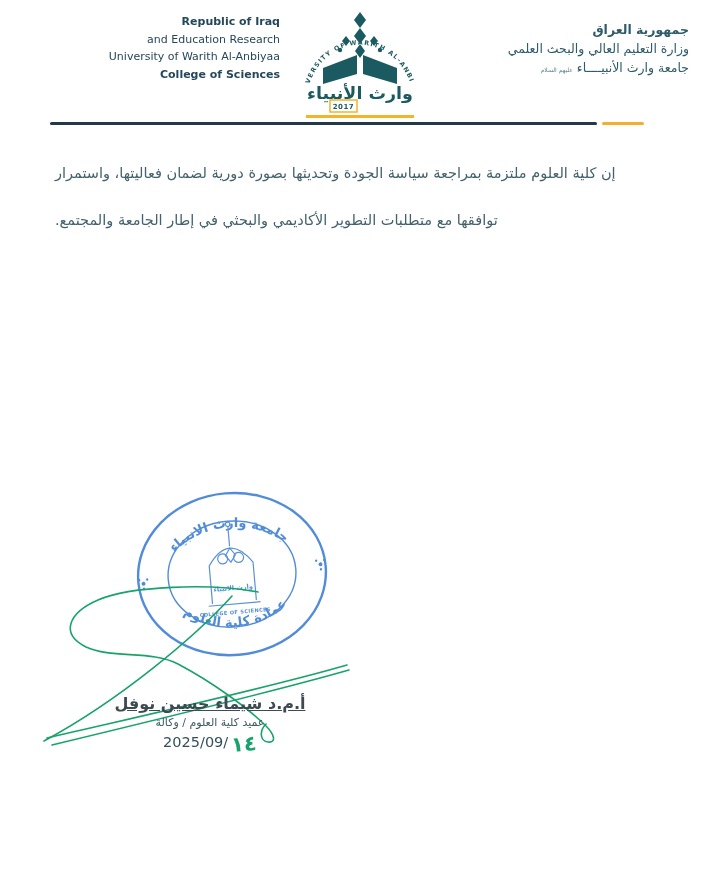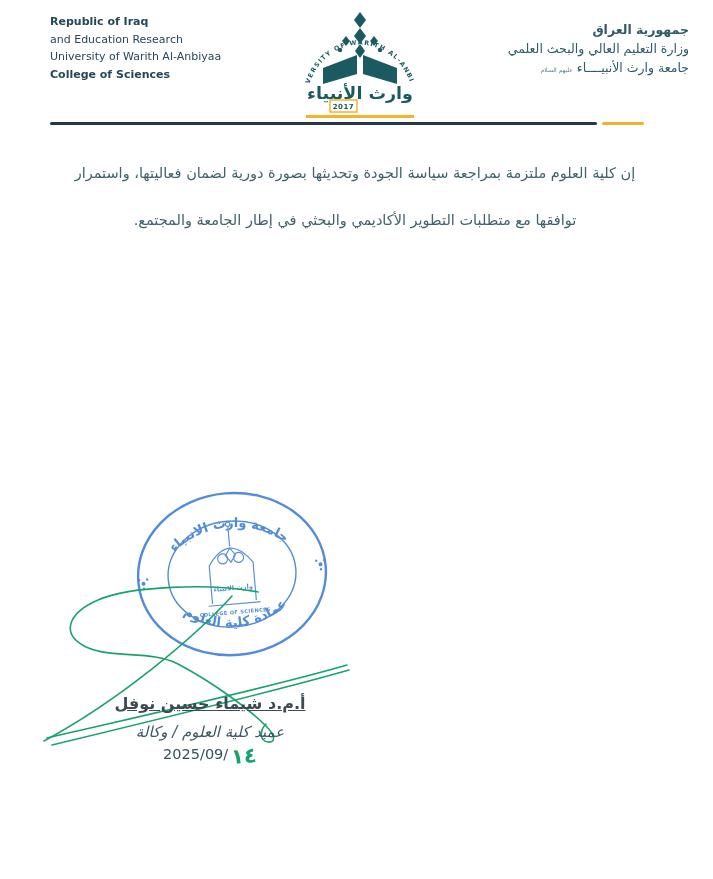--- a/index.html
+++ b/index.html
@@ -3,58 +3,58 @@
 <meta charset="utf-8">
 <style>
   html,body{margin:0;padding:0;background:#fff;}
   .page{
     position:relative;width:713px;height:879px;background:#ffffff;overflow:hidden;
     font-family:"DejaVu Sans",sans-serif;
   }
   
   .lh-left{
     position:absolute;left:50px;top:13px;width:230px;
-    color:#25475a;font-size:11px;line-height:17.5px;
+    color:#25475a;font-size:11px;line-height:17.5px;text-align:right;
   }
   .lh-left .bold{font-weight:bold;}
   .lh-right{
     position:absolute;right:24px;top:20px;width:240px;
     color:#2e5a69;font-size:12.5px;line-height:19px;
     direction:rtl;text-align:right;
   }
   .lh-right .bold{font-weight:bold;}
   .honorific{font-size:6px;color:#5a8492;}
   .logo-svg{position:absolute;left:296px;top:0;width:128px;height:122px;}
   .logo-teal{fill:#1c5a62;}
   .logo-arc-text{fill:#1c5a62;font-size:6.3px;font-weight:bold;letter-spacing:1.3px;}
   .logo-calli{fill:#1c5a62;font-size:17px;font-weight:bold;}
   .logo-year{fill:#1c5a62;font-size:7px;font-weight:bold;letter-spacing:0.5px;}
   
   .divider-dark{position:absolute;left:50px;top:122px;width:547px;height:3px;background:#21394a;border-radius:2px;}
   .divider-gold{position:absolute;left:602px;top:122px;width:42px;height:3px;background:#f3b02c;border-radius:2px;}
   
   .body-text{
     position:absolute;left:55px;right:58px;top:150px;
-    direction:rtl;text-align:center;color:#42616c;
+    direction:rtl;text-align:left;color:#42616c;
     font-size:14.5px;line-height:47px;white-space:nowrap;
   }
   
   .stamp-svg{position:absolute;left:128px;top:484px;width:210px;height:182px;opacity:0.92;}
   .stamp-ring{fill:none;stroke:#4483d6;}
   .stamp-arc-text{fill:#4483d6;font-size:13px;font-weight:bold;letter-spacing:2px;}
   .stamp-center{stroke:#4e87d2;fill:none;stroke-width:1.2;}
   .stamp-small-ar{fill:#4483d6;font-size:6.5px;font-weight:bold;}
   .stamp-small-en{fill:#4483d6;font-size:5px;font-weight:bold;letter-spacing:0.4px;}
   
   .sig-svg{position:absolute;left:30px;top:560px;width:340px;height:200px;}
   .ink{fill:none;stroke:#17a36b;stroke-width:1.6;stroke-linecap:round;}
   
   .sig-block{position:absolute;left:90px;top:692px;width:240px;text-align:center;}
   .sig-name{direction:rtl;color:#3d4a52;font-size:16px;font-weight:bold;line-height:24px;text-decoration:underline;}
-  .sig-title{direction:rtl;color:#3c5761;font-size:15px;margin-top:7px;font-style:italic;}
+  .sig-title{direction:rtl;color:#3c5761;font-size:11px;}
   .sig-date{direction:ltr;color:#33505c;font-size:14.5px;margin-top:5px;}
   .date-hand{
     color:#17a36b;font-size:21px;font-weight:bold;line-height:14px;
     display:inline-block;transform:rotate(-4deg);margin-left:3px;vertical-align:-4px;
   }
 </style>
 </head>
 <body>
 
 <div class="page">

